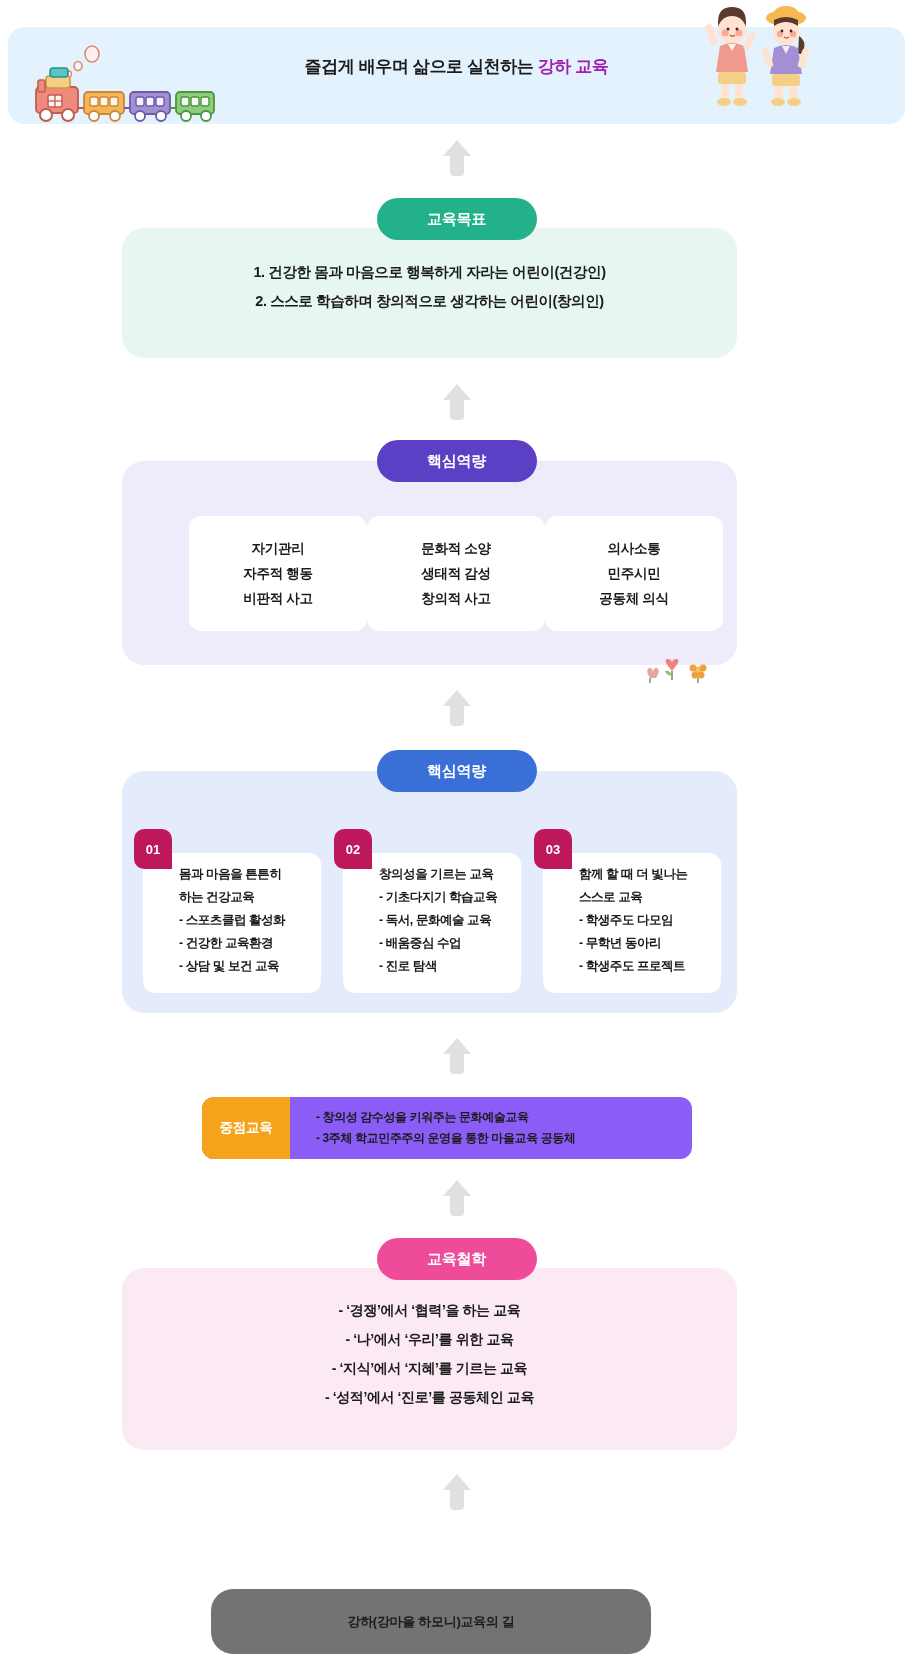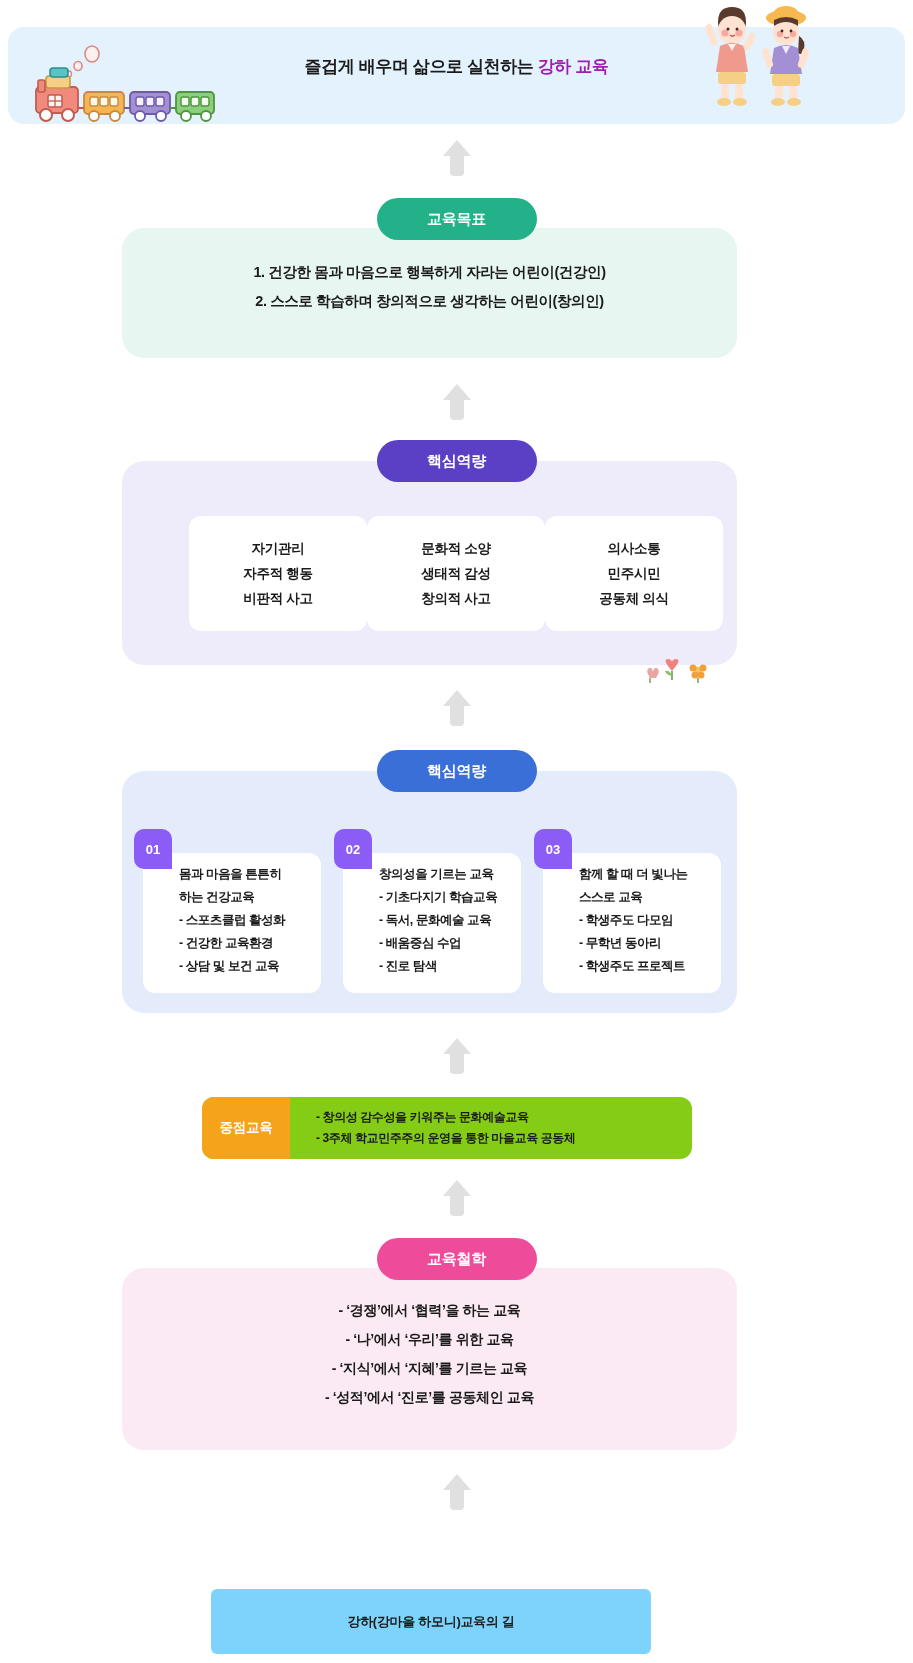--- a/index.html
+++ b/index.html
@@ -126,21 +126,21 @@
   .prog-card {
     position: relative;
     width: 178px; height: 140px;
     background: #ffffff;
     border-radius: 12px;
   }
   .prog-num {
     position: absolute;
     left: -9px; top: -24px;
     width: 38px; height: 40px;
-    background: #8b5cf6;
+    background: #be185d;
     border-radius: 10px 10px 0 10px;
     color: #ffffff;
     font-size: 13px;
     font-weight: bold;
     display: flex;
     align-items: center;
     justify-content: center;
     z-index: 2;
   }
   .prog-body {
@@ -156,21 +156,21 @@
   }
 
   
   .focus-row {
     position: absolute;
     left: 202px; top: 1097px;
     width: 490px; height: 62px;
     display: flex;
     border-radius: 12px;
     overflow: hidden;
-    background: #84cc16;
+    background: #8b5cf6;
   }
   .focus-tag {
     width: 88px;
     background: #f5a31a;
     color: #ffffff;
     font-size: 13.5px;
     font-weight: bold;
     display: flex;
     align-items: center;
     justify-content: center;
@@ -203,22 +203,22 @@
     color: #1b1b1b;
     line-height: 29px;
     letter-spacing: -0.4px;
   }
 
   
   .footer-box {
     position: absolute;
     left: 211px; top: 1589px;
     width: 440px; height: 65px;
-    background: #7dd3fc;
-    border-radius: 6px;
+    background: #737373;
+    border-radius: 22px;
     display: flex;
     align-items: center;
     justify-content: center;
     font-size: 13px;
     font-weight: bold;
     color: #1b1b1b;
     letter-spacing: -0.3px;
   }
 </style>
 </head>

